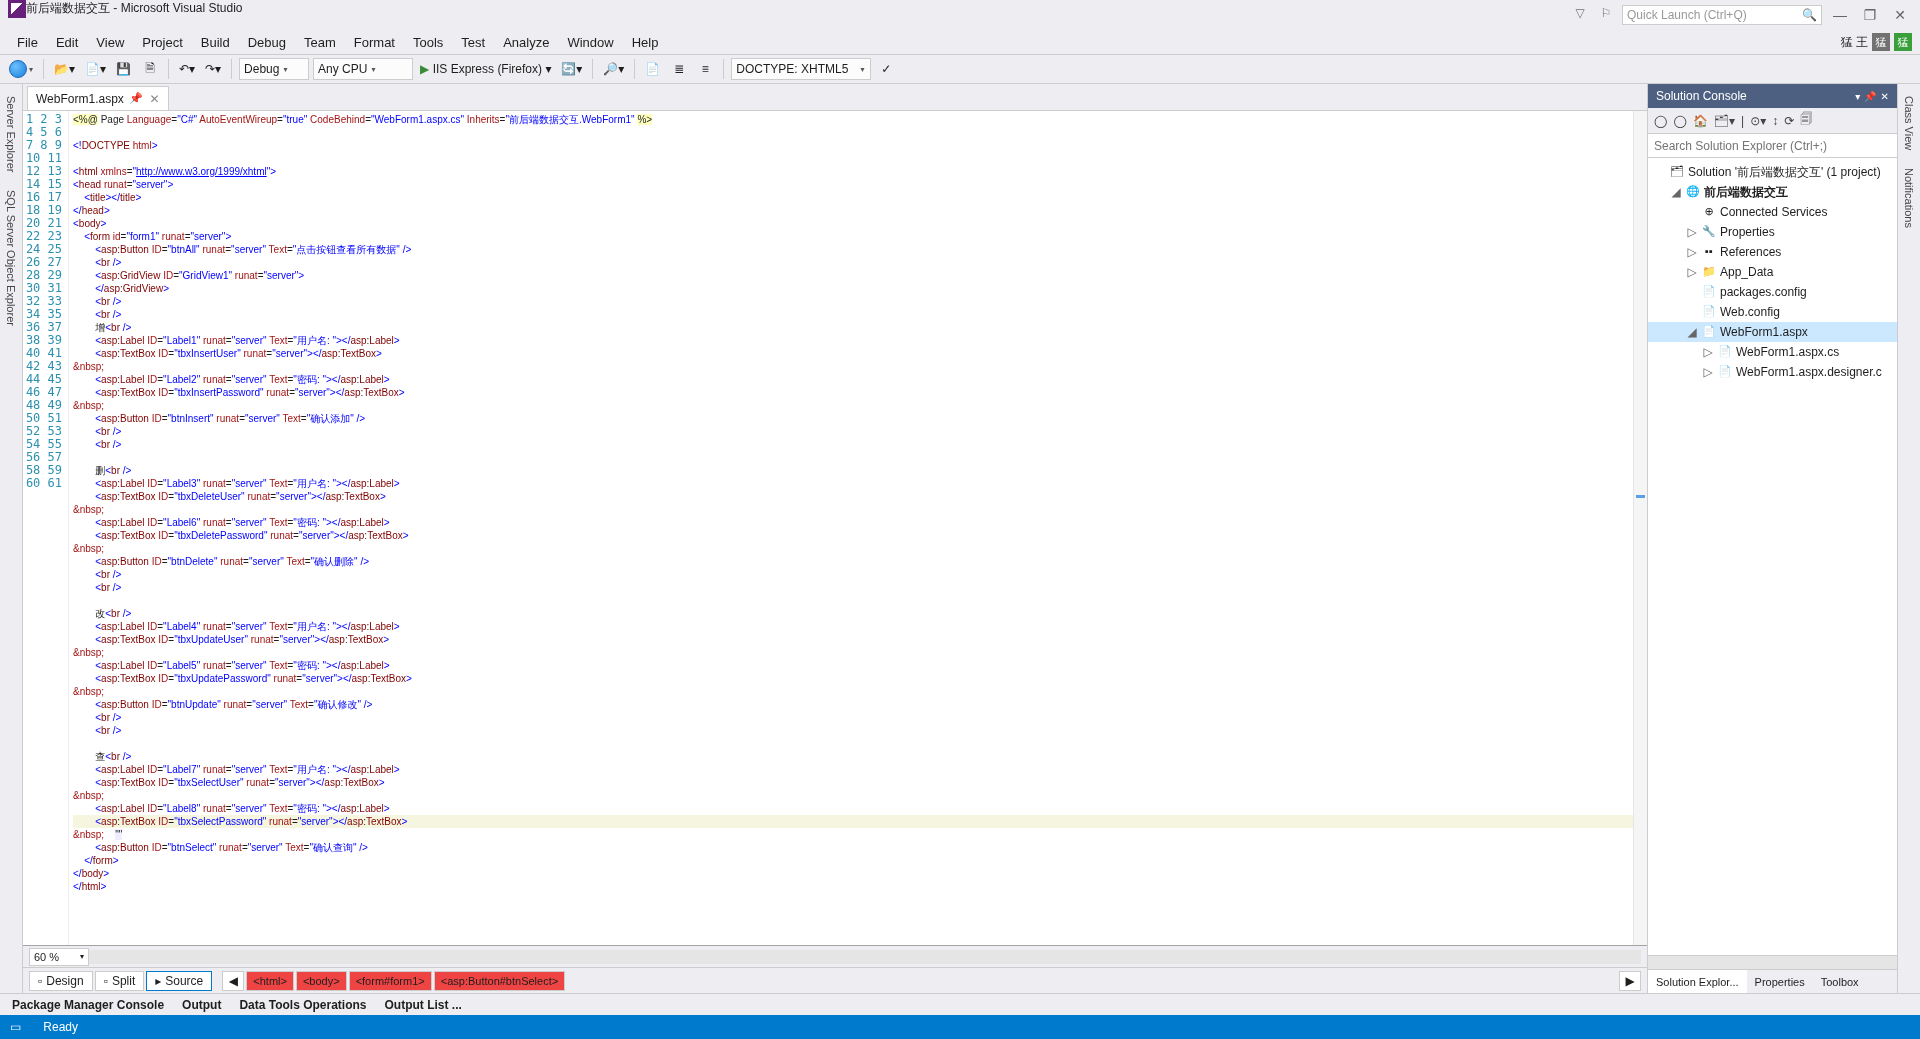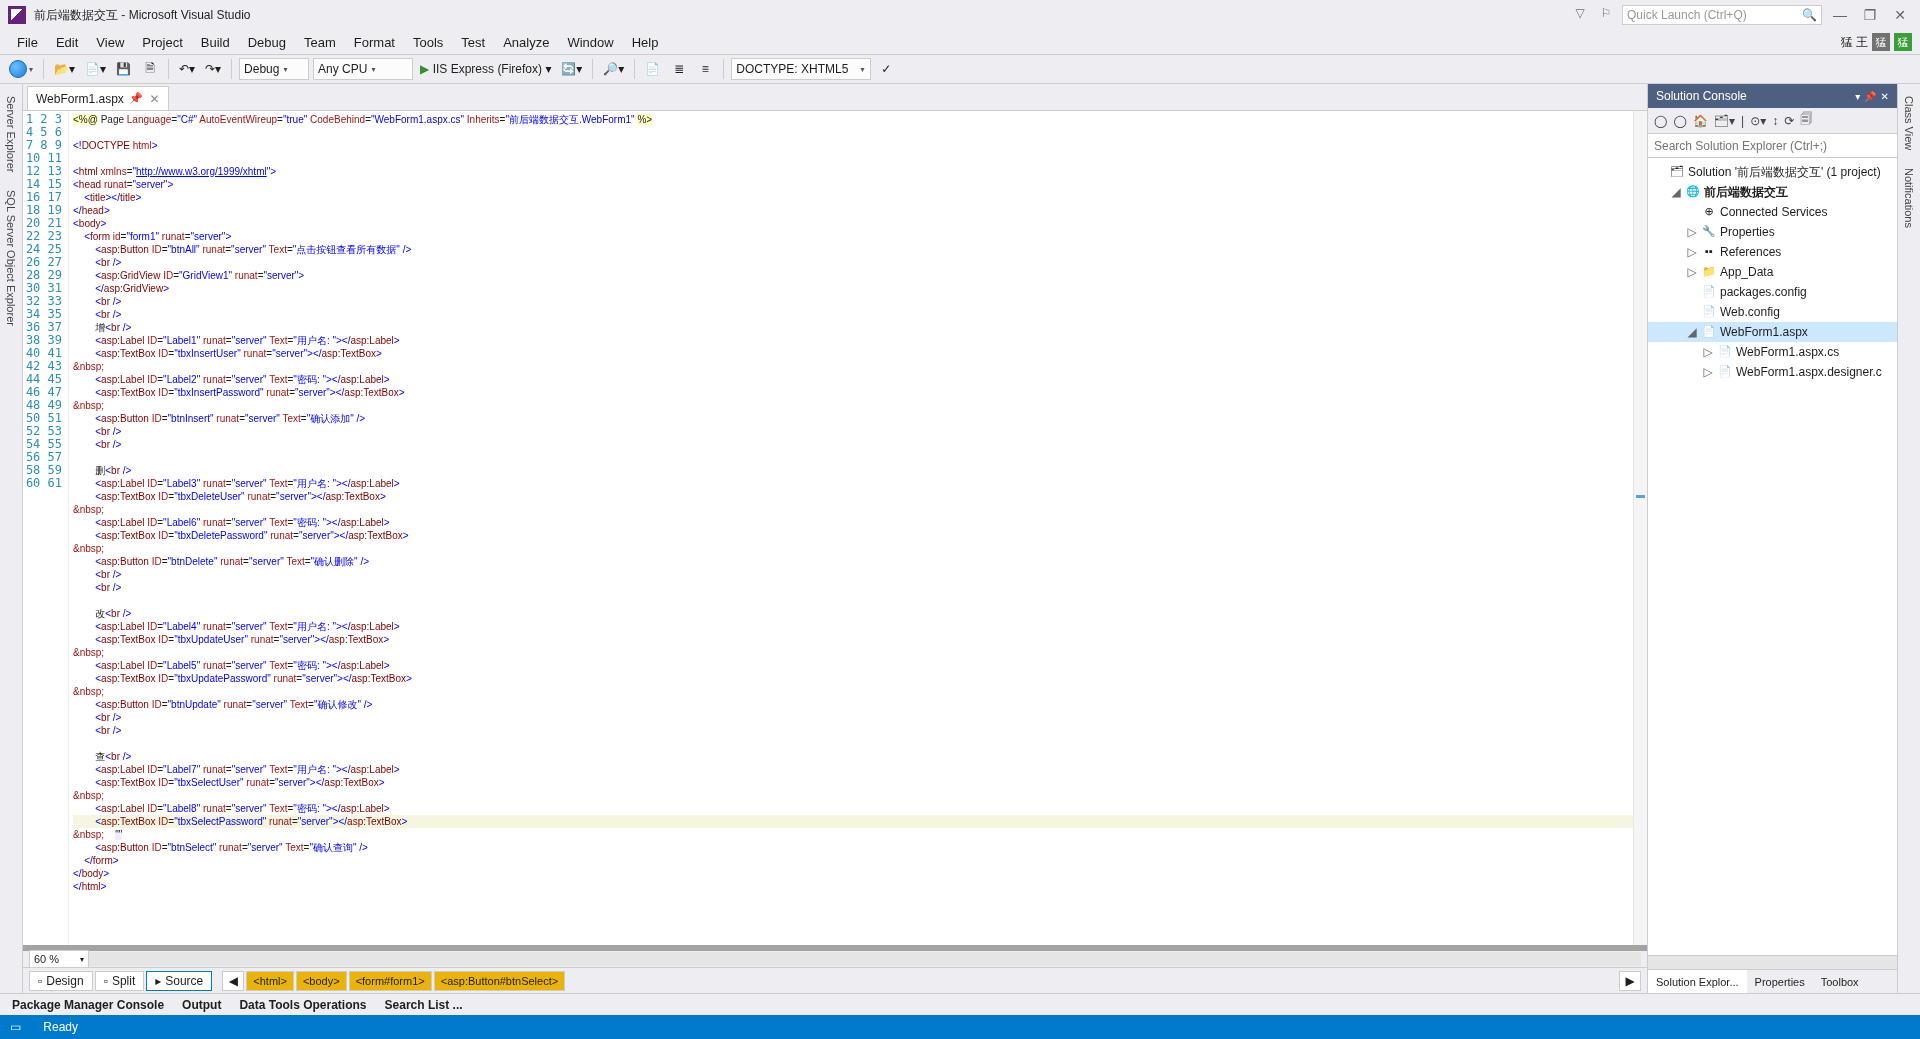--- a/index.html
+++ b/index.html
@@ -1,17 +1,17 @@
 <!DOCTYPE html>
 <html><head>
 <meta charset="utf-8">
 <style>
 * { margin:0; padding:0; box-sizing:border-box; font-family:"Segoe UI",Tahoma,sans-serif; }
 body { background:#eee; width:1920px; height:1039px; overflow:hidden; font-size:12px; color:#1e1e1e; display:flex; flex-direction:column;}
-.titlebar { height:30px; background:#eeeef2; display:flex; align-items:center; padding:0 8px; gap:8px;}
+.titlebar { height:30px; background:#eeeef2; display:flex; padding:0 8px; gap:0;}
 .vs-logo { width:18px; height:18px; background:#68217a; position:relative;}
 .vs-logo::after{content:"";position:absolute;inset:3px;background:linear-gradient(135deg,#fff 0 50%,#68217a 50% 100%);}
 .title-text{font-size:12px;color:#1e1e1e;}
 .title-right{margin-left:auto;display:flex;align-items:center;gap:6px;}
 .quick-launch{width:200px;height:20px;border:1px solid #ccc;background:#fff;padding:0 4px;display:flex;align-items:center;color:#999;}
 .win-btn{width:24px;height:20px;text-align:center;line-height:20px;font-size:14px;color:#666;cursor:pointer;}
 .grey-btn{width:20px;height:18px;color:#717171;text-align:center;}
 .menubar{height:24px;background:#eeeef2;display:flex;align-items:center;padding:0 8px;gap:2px;}
 .menu-item{padding:2px 9px;color:#1e1e1e;font-size:13px;cursor:pointer;}
 .menu-right{margin-left:auto;display:flex;align-items:center;gap:4px;}
@@ -36,26 +36,26 @@
 .doc-tab .x{color:#888;font-size:12px;}
 .code-container{flex:1;display:flex;min-height:0;background:#fff;position:relative;border-top:1px solid #ccc;}
 .gutter{width:46px;background:#fff;border-right:1px solid #eee;color:#2b91af;text-align:right;padding:2px 6px 0 0;font-family:Consolas,monospace;font-size:12px;line-height:13px;}
 .code-body{flex:1;overflow:auto;padding:2px 0 0 4px;font-family:Consolas,monospace;font-size:10px;line-height:13px;white-space:pre;}
 .code-scroll-ind{width:14px;background:#f5f5f5;border-left:1px solid #e5e5e5;position:relative;}
 .code-scroll-ind .mark{position:absolute;left:2px;right:2px;height:3px;background:#5aa0e6;}
 .hl-yellow{background:#ffffc0;}
 .c-red{color:#a31515;}
 .c-blue{color:#0000ff;}
 .c-maroon{color:#800000;}
-.zoom-row{height:22px;background:#eeeef2;border-top:6px solid #a3a3a3;display:flex;align-items:center;padding:0 6px;gap:0;}
+.zoom-row{height:22px;background:#eeeef2;border-top:1px solid #a3a3a3;display:flex;align-items:center;padding:0 6px;gap:0;}
 .zoom-box{width:60px;height:18px;border:1px solid #ccc;background:#fff;font-size:11px;padding:0 4px;display:flex;align-items:center;justify-content:space-between;}
 .view-row{height:26px;background:#eeeef2;border-top:1px solid #ccc;display:flex;align-items:center;padding:0 6px;gap:2px;}
 .view-btn{height:20px;border:1px solid #ccc;background:#fff;padding:0 8px;font-size:12px;display:flex;align-items:center;gap:4px;cursor:pointer;}
 .view-btn.act{background:#fff;border-color:#007acc;}
-.crumb{height:20px;border:1px solid #ccc;background:#eab308;padding:0 6px;font-size:11px;display:flex;align-items:center;cursor:pointer;}
+.crumb{height:20px;border:1px solid #ccc;background:#ef4444;padding:0 6px;font-size:11px;display:flex;align-items:center;cursor:pointer;}
 .solution-panel{width:250px;background:#f5f5f5;border-left:1px solid #ccc;display:flex;flex-direction:column;}
 .se-title{height:24px;background:#4d6082;color:#fff;display:flex;align-items:center;padding:0 8px;font-size:12px;}
 .se-title .ctl{margin-left:auto;display:flex;gap:4px;font-size:10px;}
 .se-toolbar{height:26px;background:#eeeef2;border-bottom:1px solid #ccc;display:flex;align-items:center;padding:0 6px;gap:6px;font-size:12px;color:#444;}
 .se-search{height:24px;border-bottom:1px solid #ccc;}
 .se-search input{width:100%;height:100%;border:none;background:#fff;padding:0 6px;font-size:12px;color:#777;outline:none;}
 .tree{flex:1;overflow:auto;background:#fff;font-size:12px;padding:4px 0;}
 .tree-row{display:flex;align-items:center;height:20px;padding:0 6px;gap:4px;cursor:pointer;white-space:nowrap;}
 .tree-row.sel{background:#cce8ff;}
 .tw{display:inline-block;width:12px;text-align:center;color:#666;}
@@ -346,19 +346,19 @@
   <div class="right-rail">
     <div class="rail-label">Class View</div>
     <div class="rail-label">Notifications</div>
   </div>
 </div>
 
 <div class="bottom-tools" id="bottom-tools">
     <span>Package Manager Console</span>
     <span>Output</span>
     <span>Data Tools Operations</span>
-    <span>Search List ...</span>
+    <span>Output List ...</span>
   </div>
 
 <div class="statusbar">
   <span>▭</span>
   <span>Ready</span>
 </div>
 
 </body></html>

